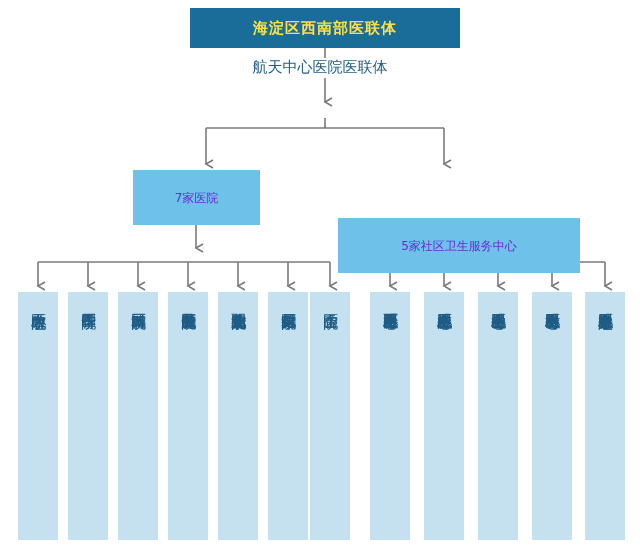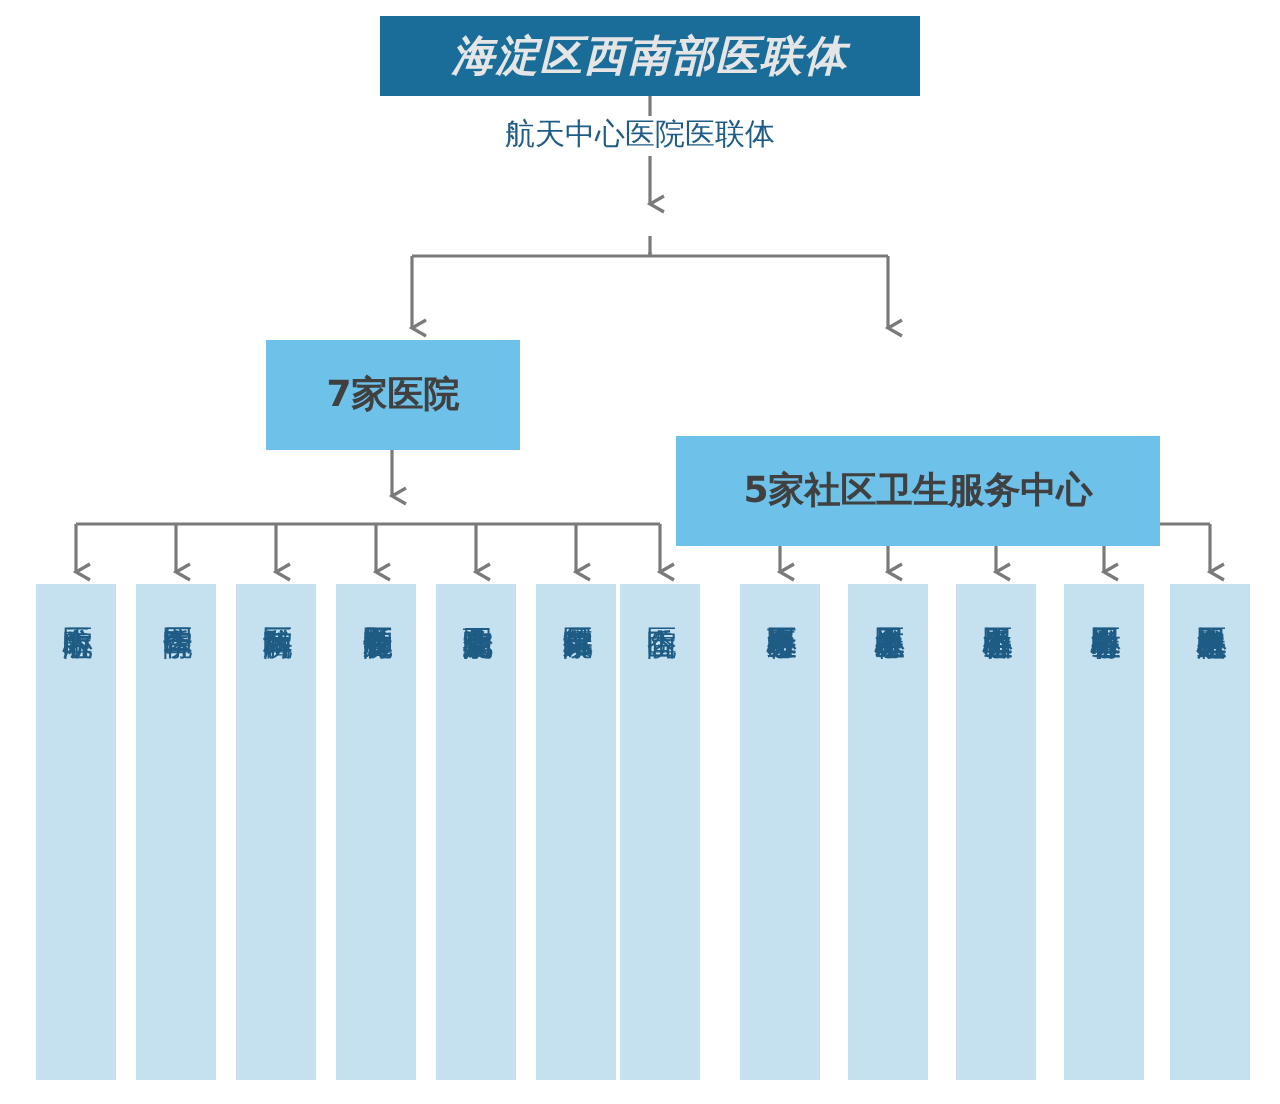--- a/index.html
+++ b/index.html
@@ -34,26 +34,25 @@
     left: 190px;
     top: 8px;
     width: 270px;
     height: 40px;
     background: #1B6D99;
     display: flex;
     align-items: center;
     justify-content: center;
   }
   .root-box .label {
-    color: #e5e5e5;
-    font-size: 21px;
+    color: #fde047;
+    font-size: 15px;
     font-weight: bold;
     letter-spacing: 1px;
     line-height: 1;
-    font-style: italic;
   }
 
   
   .subtitle {
     position: absolute;
     left: 0;
     top: 60px;
     width: 640px;
     text-align: center;
     color: #1F5C85;
@@ -63,24 +62,23 @@
 
   
   .mid-box {
     position: absolute;
     background: #6EC1E8;
     display: flex;
     align-items: center;
     justify-content: center;
   }
   .mid-box .label {
-    color: #404040;
-    font-size: 18px;
+    color: #6d28d9;
+    font-size: 12px;
     line-height: 1;
-    font-weight: bold;
   }
   .mid-hospitals {
     left: 133px;
     top: 170px;
     width: 127px;
     height: 55px;
   }
   .mid-centers {
     left: 338px;
     top: 170px;

